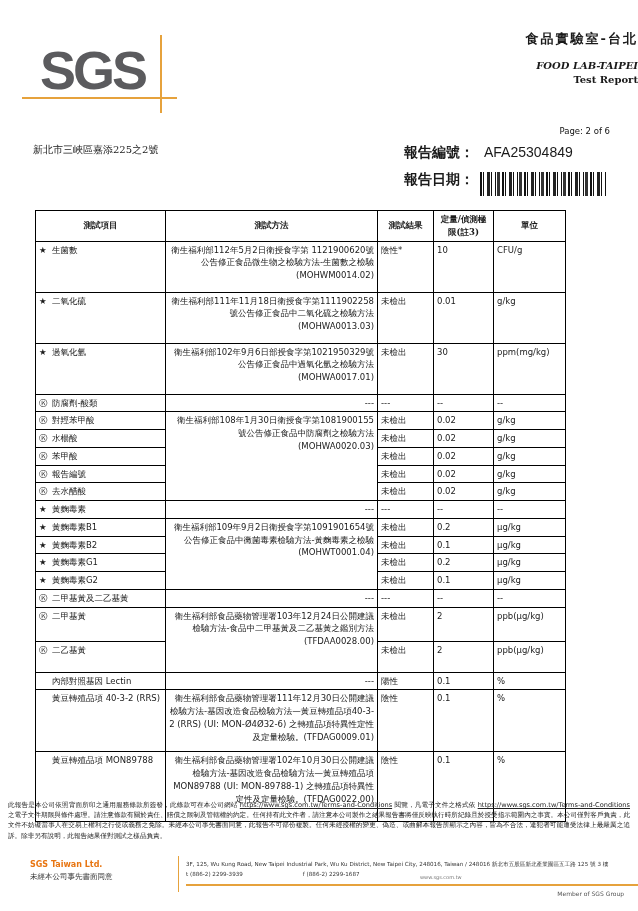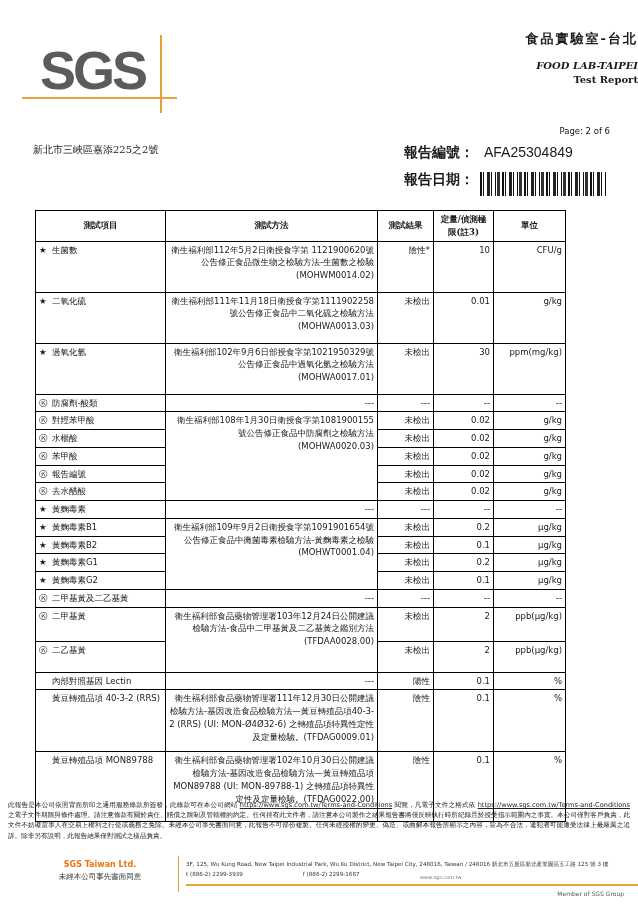--- a/index.html
+++ b/index.html
@@ -52,37 +52,37 @@
   }
   table.results,table.results th,table.results td{border:1px solid #000;}
   table.results{border-width:1.5px;}
   th,td{padding:2px 3px;vertical-align:top;box-sizing:border-box;}
   th{font-family:"DejaVu Serif","Liberation Serif",serif;font-weight:bold;text-align:center;vertical-align:middle;height:30px;}
   col.c-item{width:130px;}col.c-method{width:212px;}col.c-result{width:56px;}col.c-limit{width:60px;}col.c-unit{width:72px;}
   td.item{text-align:left;}
   td.item .mark{display:inline-block;width:13px;}
   td.method{text-align:right;}
   td.method .code{display:block;}
-  td.center{text-align:right;margin-top:32px;}
+  td.center{text-align:left;margin-top:32px;}
   tr.tall td{height:51px;}
   tr.grp td{height:15px;}
   tr.norm td{height:17px;}
   tr.dy1 td{height:34px;}
   tr.dy2 td{height:31px;}
   tr.gmo1 td{height:62px;}
   tr.gmo2 td{height:70px;}
   
   .disclaimer{
     position:absolute;left:8px;top:800px;width:622px;
     font-size:6.6px;line-height:1.55;color:#222;text-align:justify;
   }
   .disclaimer .url{text-decoration:underline;}
   
   .footer{position:absolute;left:0;top:856px;width:638px;height:50px;font-size:6px;}
-  .f-left{position:absolute;left:30px;top:4px;width:140px;text-align:center;}
+  .f-left{position:absolute;left:30px;top:4px;width:140px;}
   .f-name{color:#e87511;font-weight:bold;font-size:8px;}
   .f-zh{font-family:"DejaVu Serif","Liberation Serif",serif;font-size:7.5px;margin-top:3px;color:#333;}
   .f-div{position:absolute;left:178px;top:0px;width:1px;height:36px;background:#e6a23c;}
   .f-addr{position:absolute;left:186px;top:4px;width:450px;color:#333;font-size:5.6px;line-height:1.6;}
   .f-tf{position:absolute;left:186px;top:15px;width:300px;color:#333;font-size:5.6px;}
   .f-fax{margin-left:60px;}
   .f-web{position:absolute;left:420px;top:18px;color:#777;font-size:5px;}
   .f-hline{position:absolute;left:186px;top:28px;width:452px;height:1.5px;background:#e6a23c;}
   .f-member{position:absolute;right:14px;top:34px;color:#555;font-size:6px;}
 </style>

